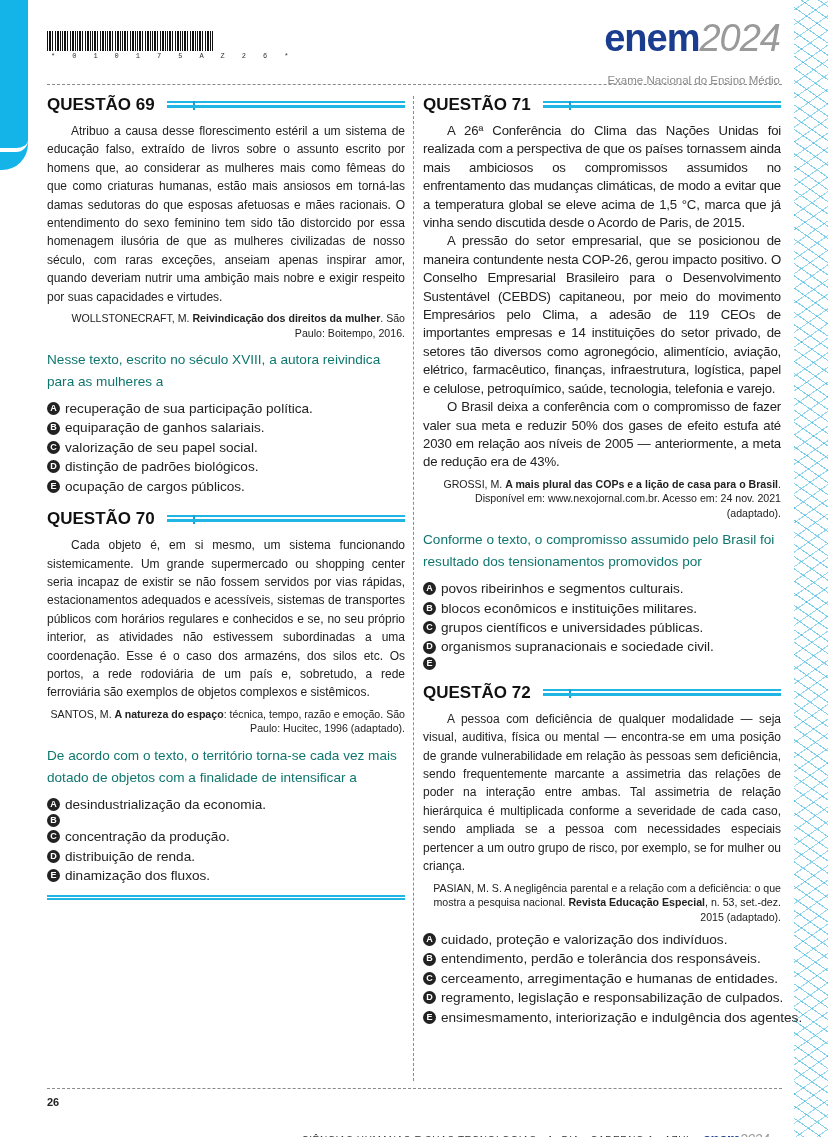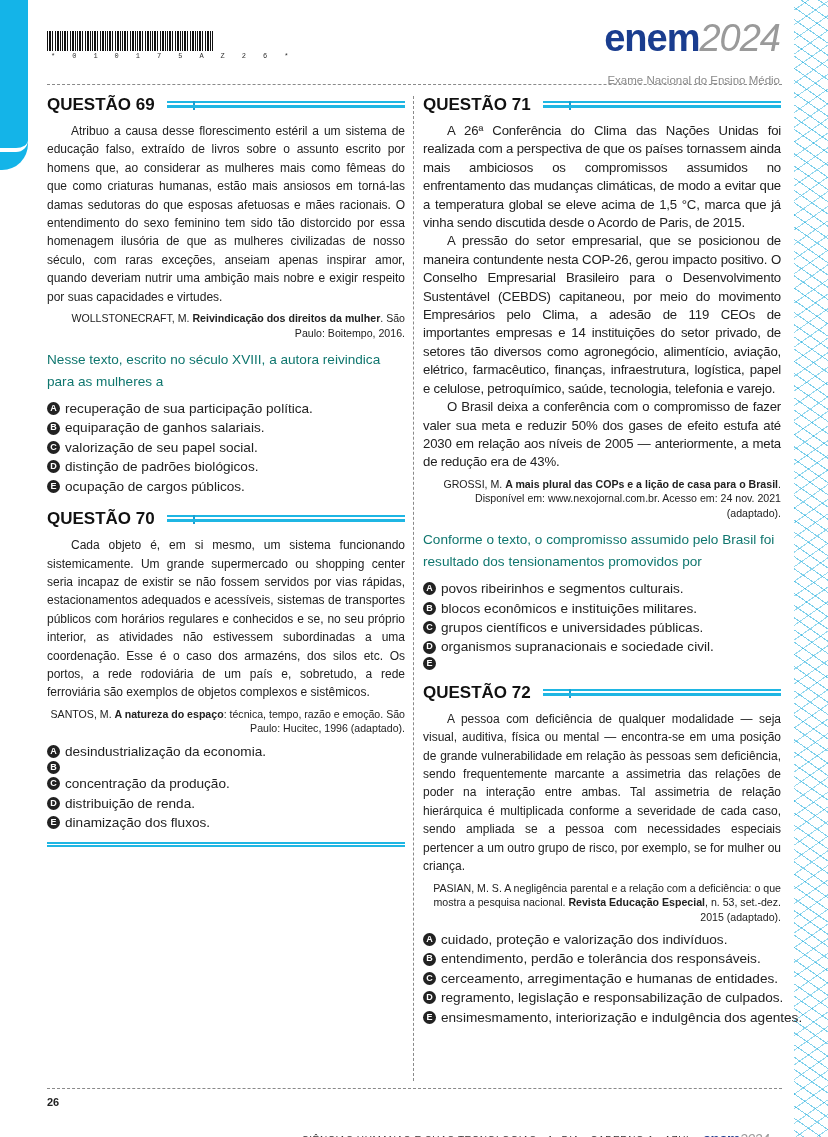--- a/index.html
+++ b/index.html
@@ -153,20 +153,21 @@
     <div class="q-header">
       <span class="q-title">QUESTÃO 70</span>
       <span class="q-bar">
           <span class="tick"></span>
         </span>
     </div>
     <p class="body">Cada objeto é, em si mesmo, um sistema funcionando sistemicamente. Um grande supermercado ou shopping center seria incapaz de existir se não fossem servidos por vias rápidas, estacionamentos adequados e acessíveis, sistemas de transportes públicos com horários regulares e conhecidos e se, no seu próprio interior, as atividades não estivessem subordinadas a uma coordenação. Esse é o caso dos armazéns, dos silos etc. Os portos, a rede rodoviária de um país e, sobretudo, a rede ferroviária são exemplos de objetos complexos e sistêmicos.</p>
     <div class="cite">
       <span>SANTOS, M. </span><b>A natureza do espaço</b><span>: técnica, tempo, razão e emoção. São Paulo: Hucitec, 1996 (adaptado).</span>
     </div>
+    <div class="stem">De acordo com o texto, o território torna-se cada vez mais dotado de objetos com a finalidade de intensificar a</div>
     <ul class="options">
       <li>
           <span class="opt-badge">A</span>
           <span>desindustrialização da economia.</span>
         </li>
       <li>
           <span class="opt-badge">B</span>
         </li>
       <li>
           <span class="opt-badge">C</span>

